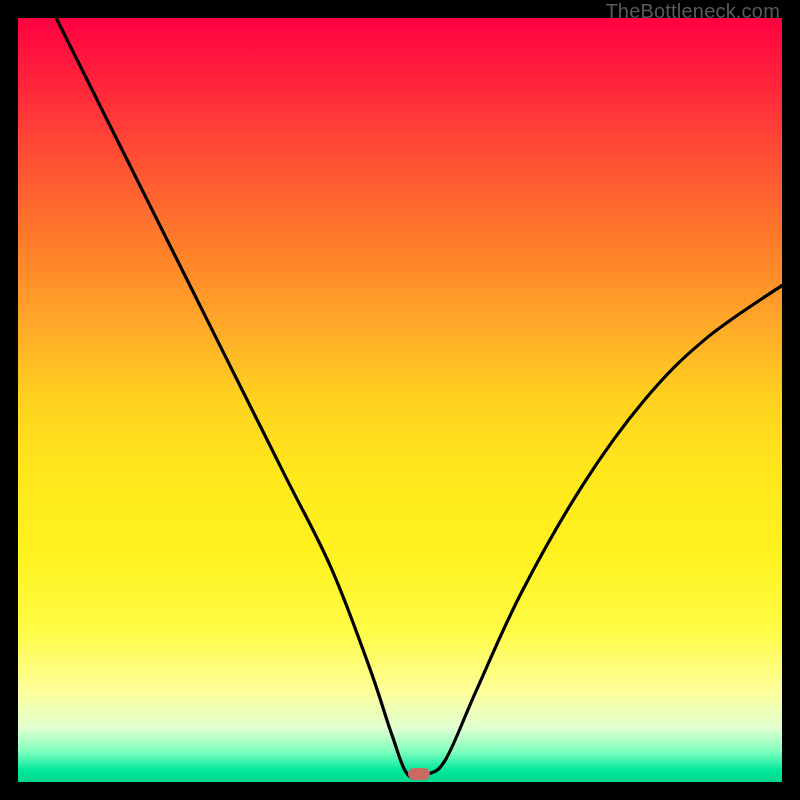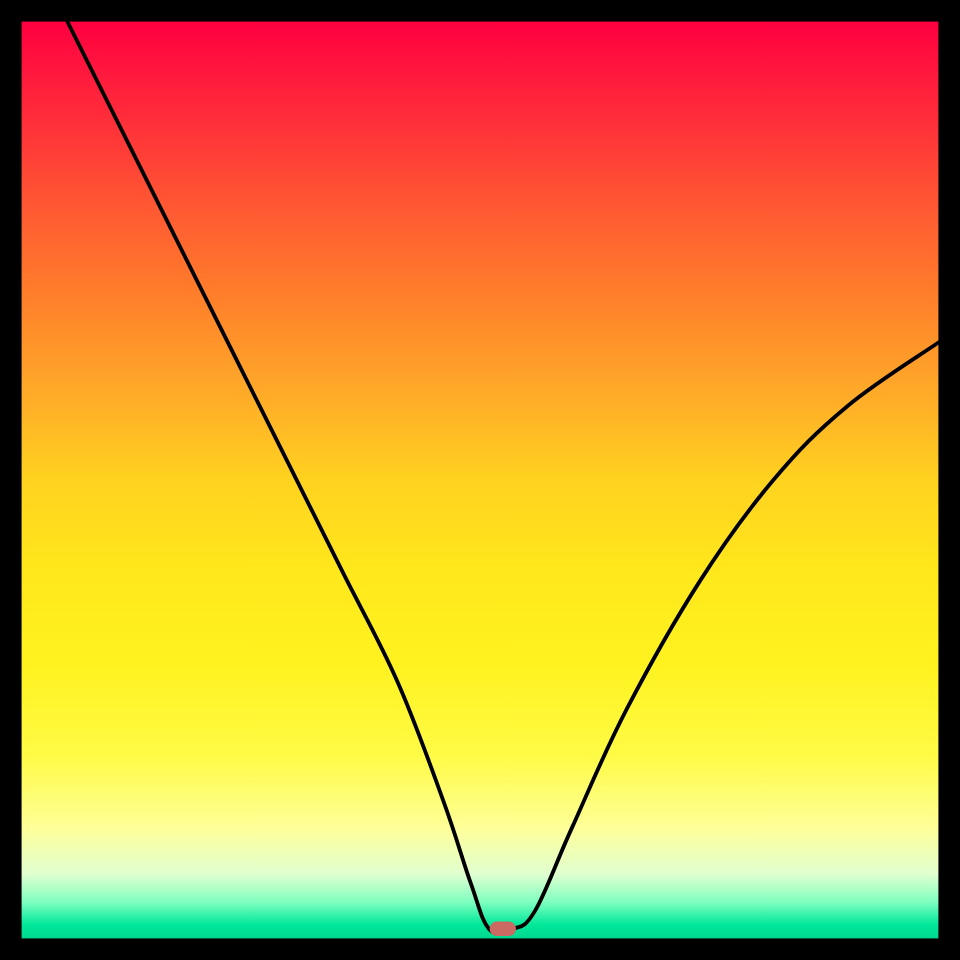--- a/index.html
+++ b/index.html
@@ -63,14 +63,15 @@
 
 <div class="frame">
 
   <div class="plot-area">
     <svg class="curve-svg" viewBox="0 0 764 764" preserveAspectRatio="none">
       <path fill="none" stroke-width="3.2" stroke-linecap="round" stroke-linejoin="round" d="M 38.20 0.00 C 46.45 16.50, 67.54 58.68, 84.04 91.68 C 100.54 124.68, 113.38 150.36, 129.88 183.36 C 146.38 216.36, 159.22 242.04, 175.72 275.04 C 192.22 308.04, 205.06 333.72, 221.56 366.72 C 238.06 399.72, 250.90 425.40, 267.40 458.40 C 283.90 491.40, 298.11 515.70, 313.24 550.08 C 328.37 584.46, 340.44 619.15, 351.44 649.40 C 362.44 679.65, 367.48 698.91, 374.36 718.16 C 381.24 737.41, 383.45 749.48, 389.64 756.36 C 395.83 763.24, 401.86 759.11, 408.74 756.36 C 415.62 753.61, 418.90 756.21, 427.84 741.08 C 436.78 725.95, 444.65 702.57, 458.40 672.32 C 472.15 642.07, 484.99 610.13, 504.24 573.00 C 523.49 535.87, 543.36 500.42, 565.36 466.04 C 587.36 431.66, 604.48 408.13, 626.48 382.00 C 648.48 355.87, 662.85 341.51, 687.60 320.88 C 712.35 300.25, 750.25 277.03, 764.00 267.40" id="curve-path" stroke="#000000"></path>
     </svg>
     <div class="marker" id="marker" style="background: rgb(203, 106, 99); left: 401.1px; top: 756.36px;"></div>
   </div>
 
+  <div class="watermark">TheBottleneck.com</div>
 
 </div>
 
 </body></html>

